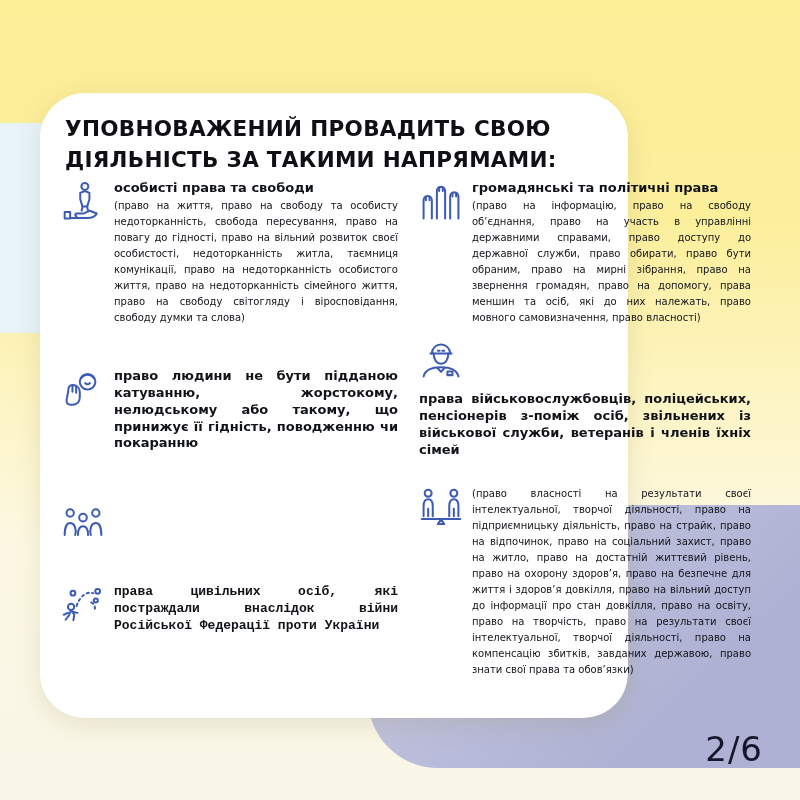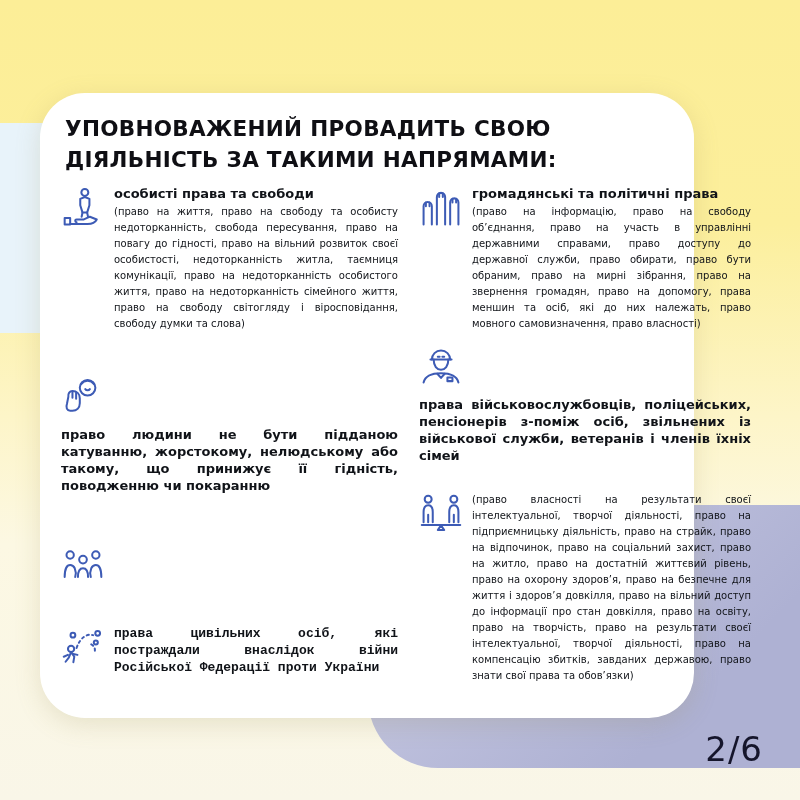--- a/index.html
+++ b/index.html
@@ -12,46 +12,46 @@
   .lavender-shape{
     position:absolute;left:368px;top:505px;width:432px;height:263px;
     background:linear-gradient(135deg,#CACCE4 0%,#AEB1D3 75%);
     border-radius:0 0 0 70px;
   }
   .page-number{
     position:absolute;right:37px;top:729px;
     font-size:34px;font-weight:normal;color:#15152B;letter-spacing:1px;
   }
   .card{
-    position:absolute;left:40px;top:93px;width:654px;height:625px;
+    position:absolute;left:40px;top:93px;width:588px;height:625px;
     background:#FFFFFF;border-radius:45px;
     box-shadow:0 6px 26px rgba(150,140,80,.20);
   }
   .title{
     position:absolute;left:25px;top:21px;
     font-size:21.5px;font-weight:800;color:#0F0F14;
     line-height:1.42;letter-spacing:.3px;white-space:nowrap;
   }
-  .col{position:absolute;top:93px;}
+  .col{position:absolute;top:87px;}
   .col-left{left:21px;width:337px;}
   .col-right{left:379px;width:332px;}
   .item{display:flex;gap:9px;align-items:flex-start;}
   .item.center{align-items:center;}
   .item-icon{flex:0 0 44px;width:44px;height:44px;}
   .item-icon svg{width:44px;height:44px;display:block;}
   .item-text{flex:1;min-width:0;}
   .item-heading{
     font-size:13px;font-weight:bold;color:#101318;
     line-height:1.3;text-align:justify;
   }
   .item-body{
     font-size:10px;color:#101318;line-height:16px;
     text-align:justify;margin-top:1px;
   }
-  .ml2{margin-top:42px;flex-direction:column;}
+  .ml2{margin-top:42px;}
   .ml3{margin-top:50px;}
   .ml4{margin-top:38px;font-family:Liberation Mono, monospace;}
   .mr2{margin-top:12px;flex-direction:column;}
   .mr3{margin-top:27px;}
   .ic{stroke:#3D5BB5;stroke-width:2.2;fill:none;stroke-linecap:round;stroke-linejoin:round;}
 </style>
 </head>
 <body>
 
 <div class="blue-band"></div>

